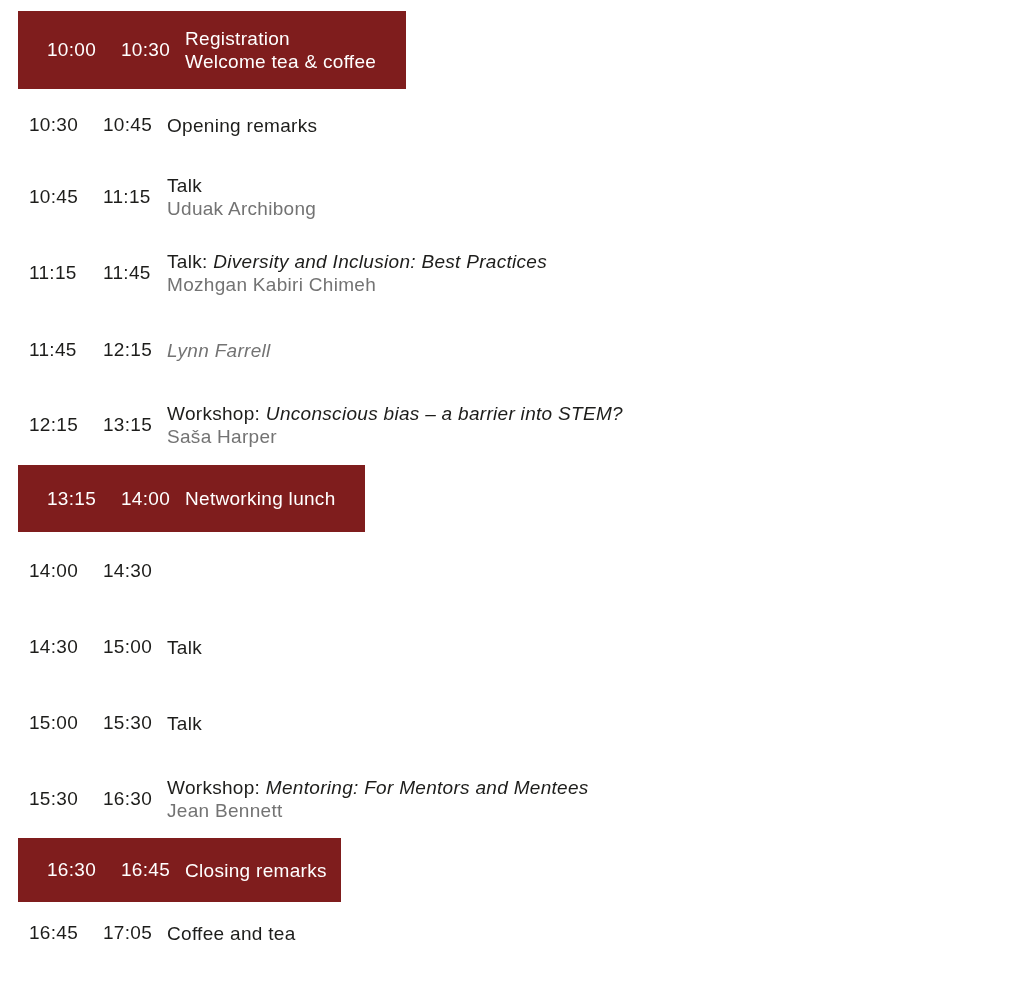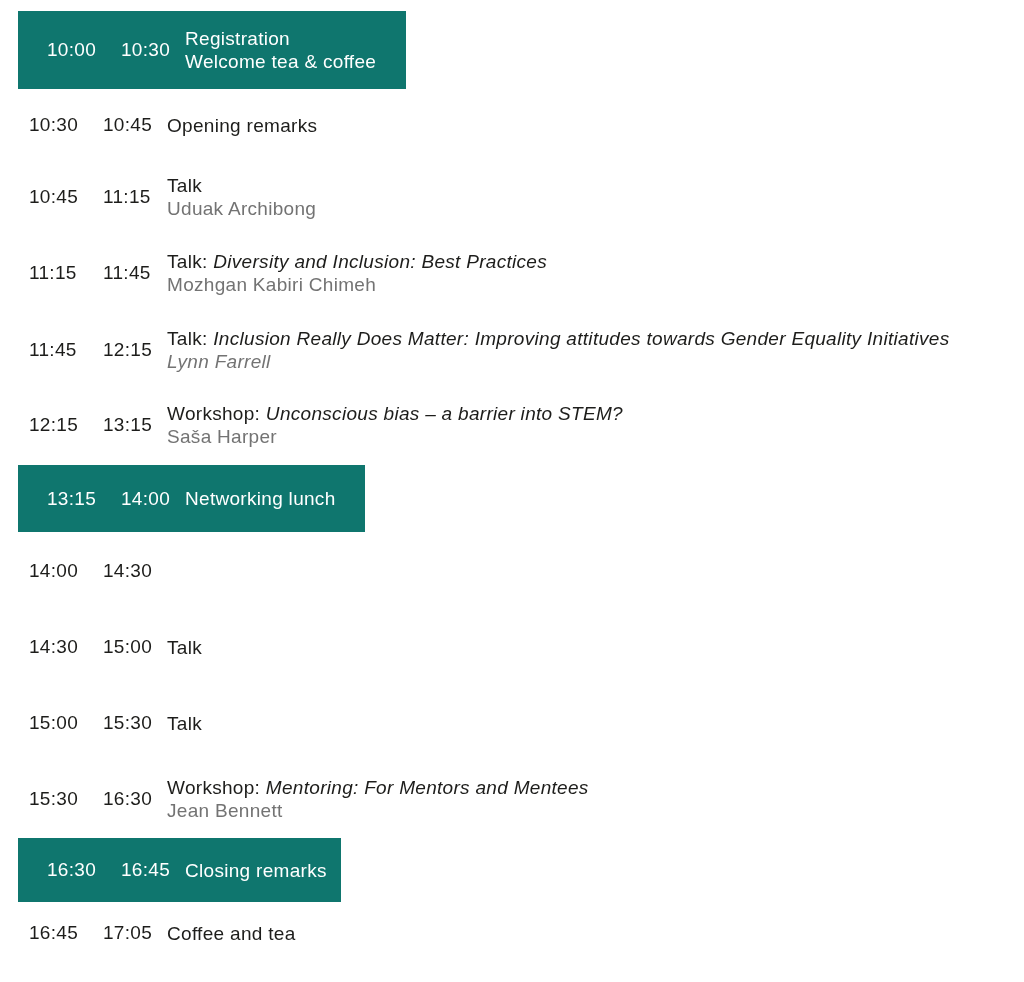--- a/index.html
+++ b/index.html
@@ -26,21 +26,21 @@
   .t { flex: 0 0 auto; width: 74px; font-weight: 500; white-space: nowrap; }
   .t2w { width: 64px; }
   .desc { flex: 1 1 auto; min-width: 0; }
   .title { font-weight: 500; line-height: 23px; white-space: nowrap; }
   .speaker { color: #737373; font-weight: 400; line-height: 23px; white-space: nowrap; }
   .it { font-style: italic; }
   .ti { font-style: italic; margin-left: 0.30em; }
   .banner {
     left: 18px;
     right: auto;
-    background: #0f766e;
+    background: #7f1d1d;
     color: #ffffff;
   }
   .banner .title { color: #ffffff; }
 </style>
 </head>
 <body>
 
 <div class="schedule">
 
   <div class="row banner" style="top:11px; height:78px; width:388px;">
@@ -75,21 +75,20 @@
     <div class="desc">
       <div class="title"><span>Talk:</span><span class="ti">Diversity and Inclusion: Best Practices</span></div>
       <div class="speaker">Mozhgan Kabiri Chimeh</div>
     </div>
   </div>
 
   <div class="row" style="top:327px; height:46px;">
     <span class="t">11:45</span>
     <span class="t t2w">12:15</span>
     <div class="desc">
-      <div class="title"><span>Talk:</span><span class="ti">Inclusion Really Does Matter: Improving attitudes towards Gender Equality Initiatives</span></div>
       <div class="speaker it">Lynn Farrell</div>
     </div>
   </div>
 
   <div class="row" style="top:402px; height:46px;">
     <span class="t">12:15</span>
     <span class="t t2w">13:15</span>
     <div class="desc">
       <div class="title"><span>Workshop:</span><span class="ti">Unconscious bias – a barrier into STEM?</span></div>
       <div class="speaker">Saša Harper</div>

